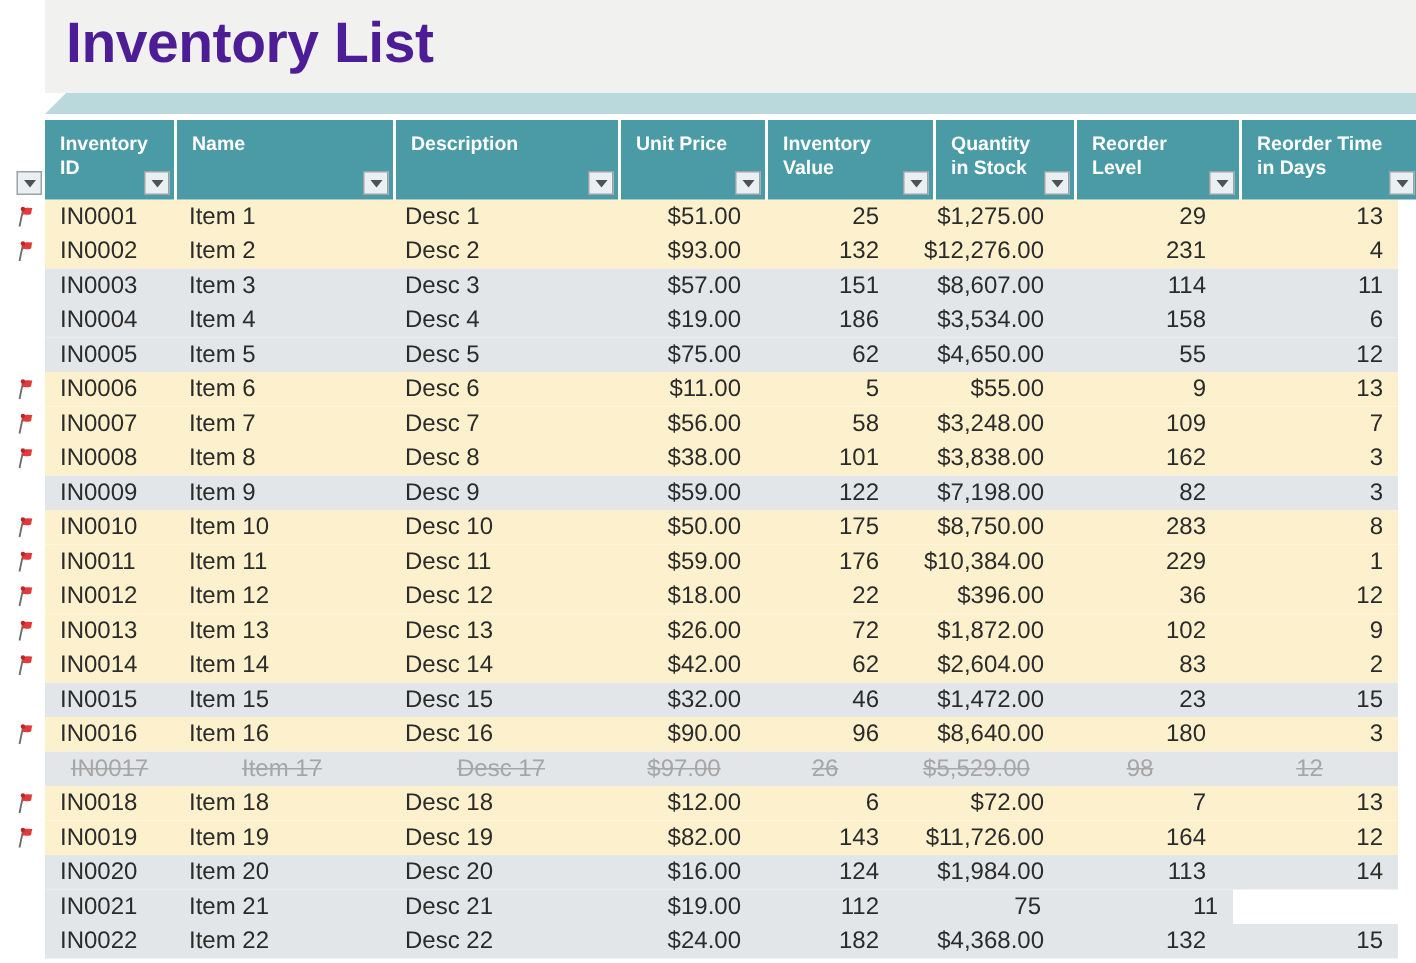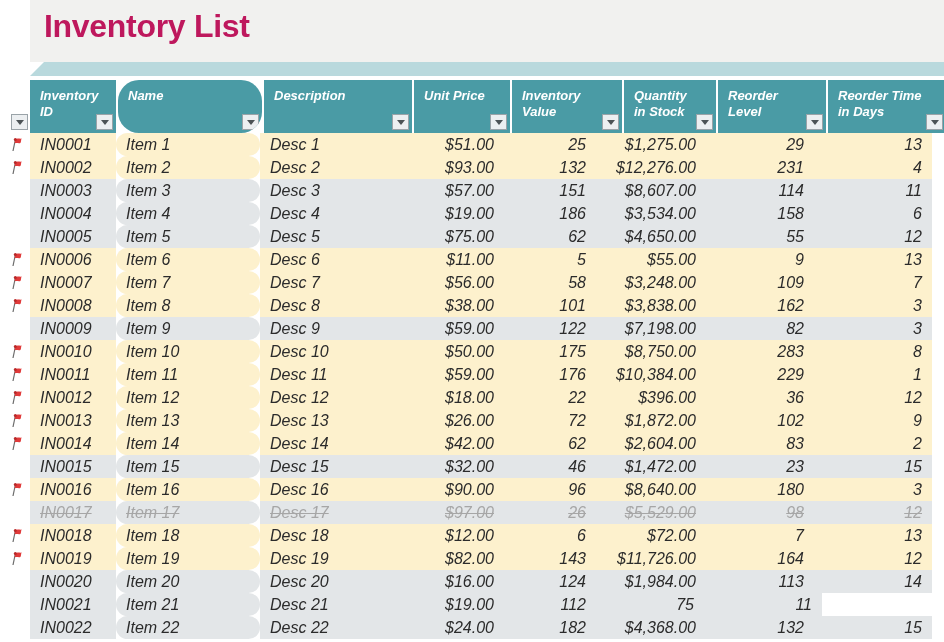--- a/index.html
+++ b/index.html
@@ -21,23 +21,23 @@
     left: 30px;
     top: 0;
     width: 914px;
     height: 62px;
     background: #f1f1ef;
   }
   .banner-title {
     position: absolute;
     left: 14px;
     top: 8px;
-    font-size: 32px;
+    font-size: 38px;
     font-weight: bold;
-    color: #be185d;
+    color: #4c1d95;
     letter-spacing: -0.3px;
     white-space: nowrap;
   }
   .banner-strip {
     position: absolute;
     left: 30px;
     top: 62px;
     width: 914px;
     height: 14px;
     background: #b9d9dd;
@@ -49,21 +49,20 @@
     position: absolute;
     left: 0;
     top: 80px;
     width: 944px;
   }
 
   .row {
     display: flex;
     align-items: stretch;
     width: 840px;
-    font-style: italic;
   }
 
   
   .header-row {
     height: 53px;
   }
   .hcell {
     position: relative;
     background: #4a9ba5;
     color: #ffffff;
@@ -138,34 +137,35 @@
   }
   .cell.num { text-align: right; }
 
   
   .bg-flag .cell { background: #fdf1cd; }
   .bg-gray .cell { background: #e3e6e8; }
 
   .struck .cell {
     color: #a6a6a6;
     text-decoration: line-through;
+    text-align: center;
   }
 
   
   .flag {
     position: absolute;
     left: 9px;
     top: 4px;
     width: 14px;
     height: 15px;
   }
 
   
   .c-id    { width: 86px;  min-width: 86px; }
-  .c-name  { width: 144px; min-width: 144px; border-radius: 21px; }
+  .c-name  { width: 144px; min-width: 144px; }
   .c-desc  { width: 148px; min-width: 148px; }
   .c-price { width: 96px;  min-width: 96px; }
   .c-qty   { width: 92px;  min-width: 92px; }
   .c-value { width: 110px; min-width: 110px; }
   .c-level { width: 108px; min-width: 108px; }
   .c-time  { width: 118px; min-width: 118px; }
 </style>
 </head>
 <body>
 

